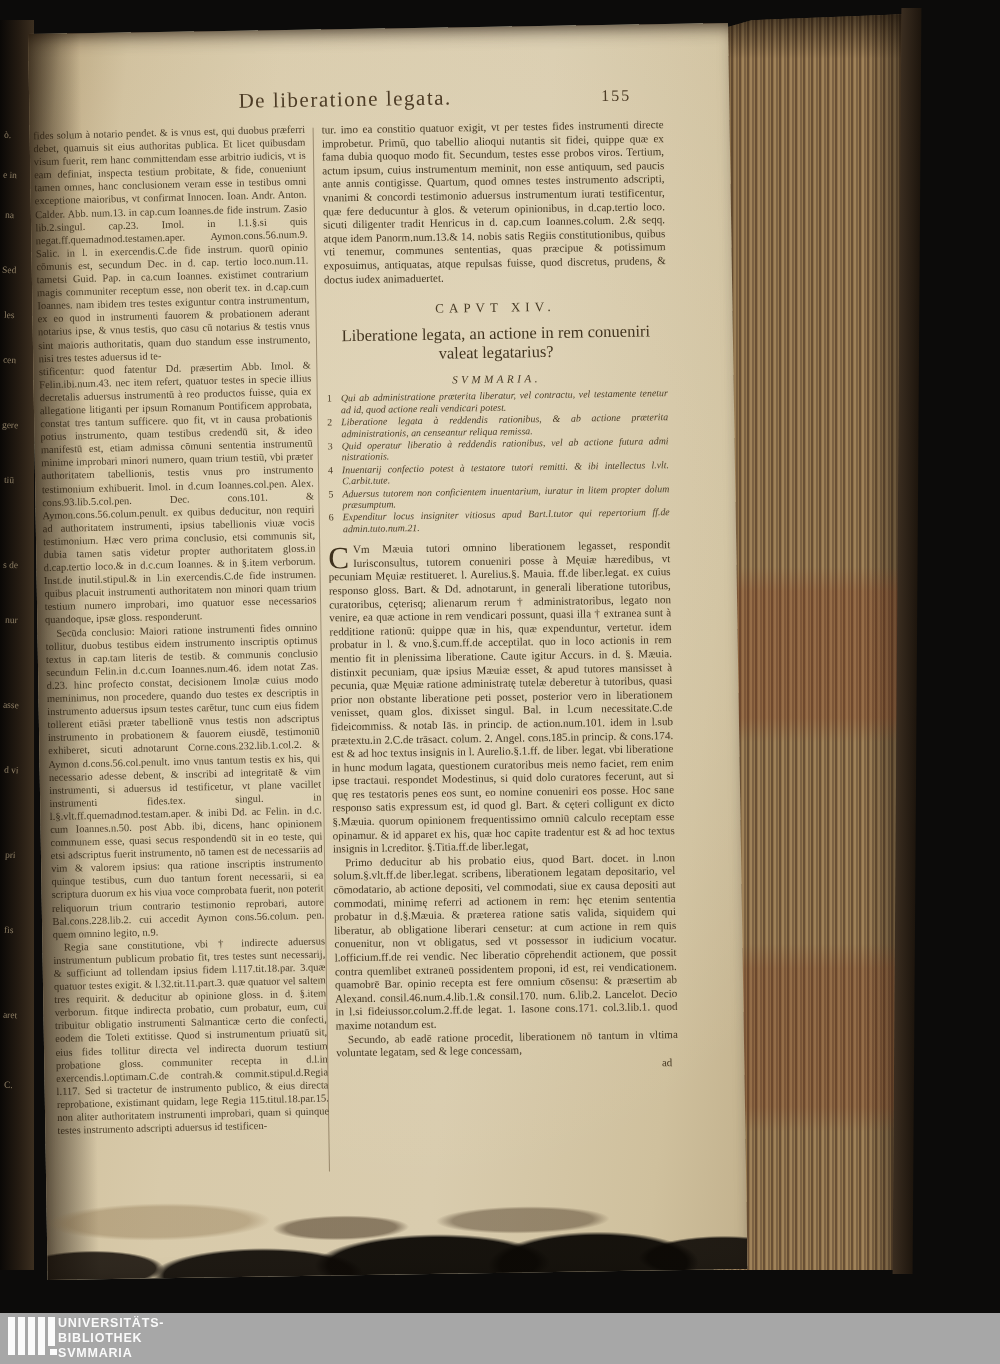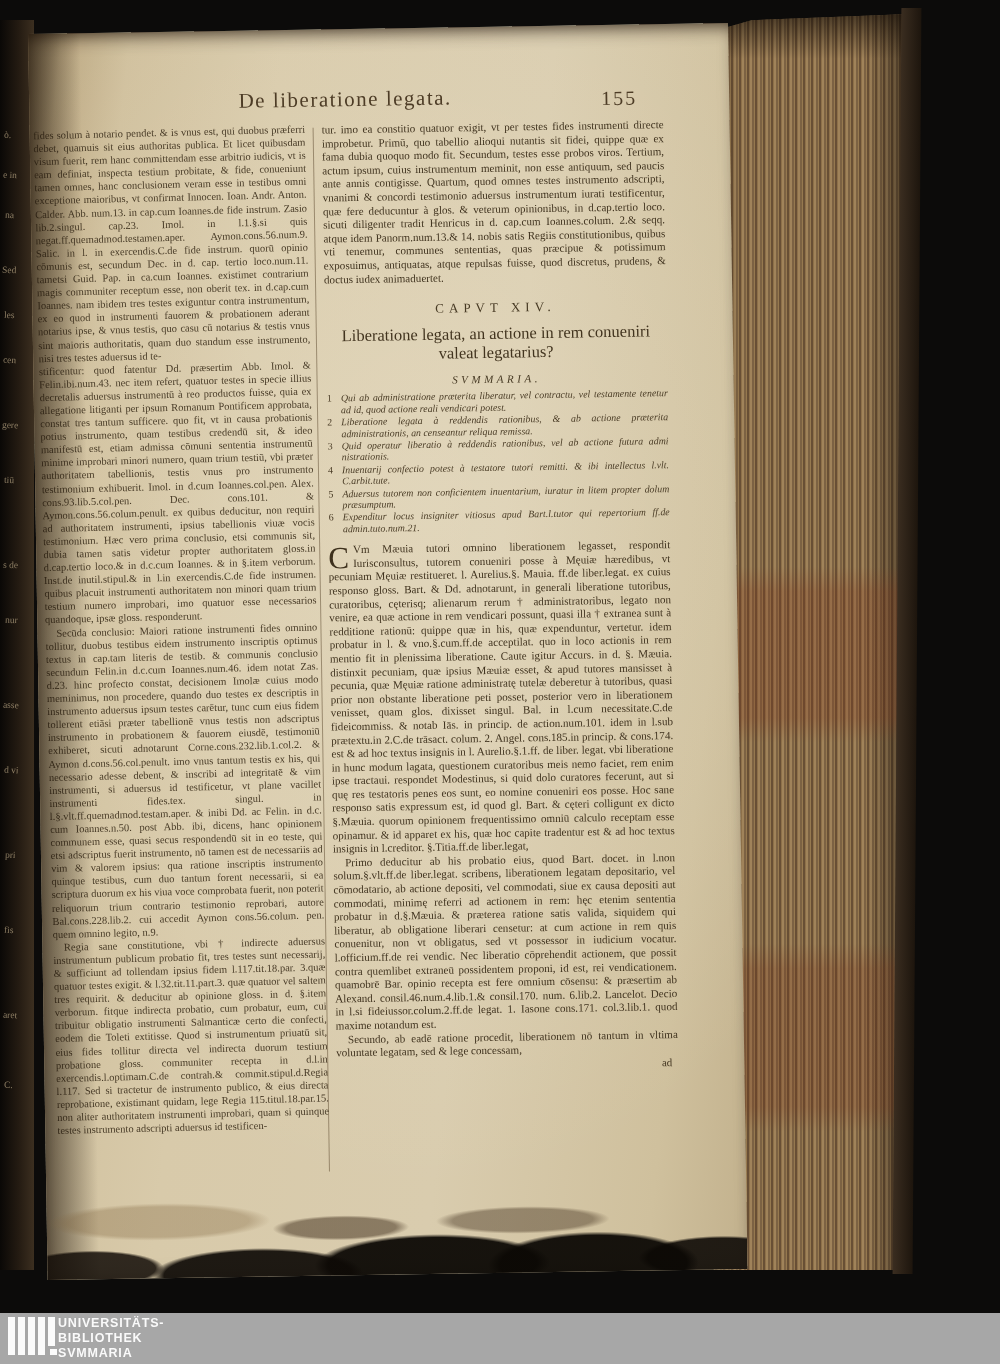--- a/index.html
+++ b/index.html
@@ -29,21 +29,21 @@
     background:
       radial-gradient(120% 90% at 55% 38%,rgba(255,250,235,.22),transparent 62%),
       linear-gradient(97deg,#8f7c5d 0%,#bda983 4%,#d0c09d 12%,#d8caaa 30%,#d9ccae 62%,#cfc09d 88%,#c2b18d 100%);
     box-shadow:inset 0 14px 18px -12px rgba(30,18,8,.85),inset 0 -8px 22px -14px rgba(30,18,8,.5);
     overflow:hidden;}
   .spine-shadow{position:absolute;left:0;top:0;width:52px;height:100%;
     background:linear-gradient(90deg,rgba(25,15,5,.6),rgba(25,15,5,0));}
 
   .running-title{position:absolute;top:58px;left:148px;width:336px;text-align:center;
     font-size:21px;letter-spacing:1.5px;color:#4d3c26;}
-  .page-number{position:absolute;top:62px;left:572px;font-size:20px;color:#4d3c26;letter-spacing:2px;}
+  .page-number{position:absolute;top:62px;left:572px;font-size:16px;color:#4d3c26;letter-spacing:2px;}
 
   .col-left{position:absolute;left:8px;top:94px;width:272px;height:1052px;overflow:hidden;
     font-size:10.5px;line-height:13.1px;text-align:justify;color:#483b27;
     transform:rotate(-.5deg);}
   .col-left p{margin:0;}
   .col-left p.ind{text-indent:11px;}
 
   .col-divider{position:absolute;left:283px;top:98px;width:1px;height:1044px;background:rgba(88,68,42,.5);}
 
   .col-right{position:absolute;left:292px;top:94px;width:342px;color:#40331f;

